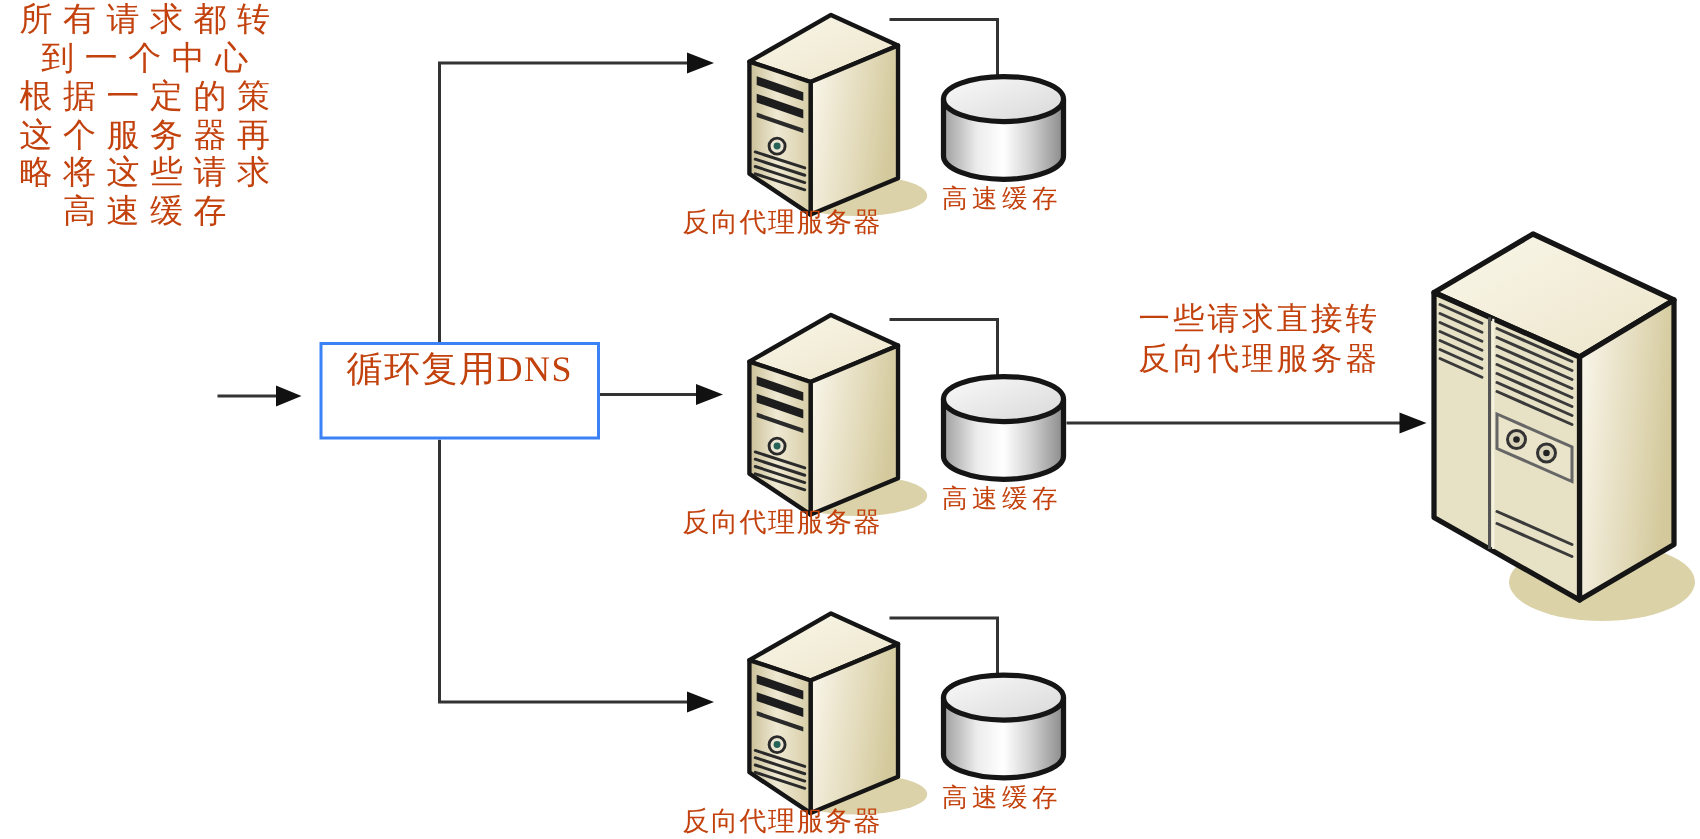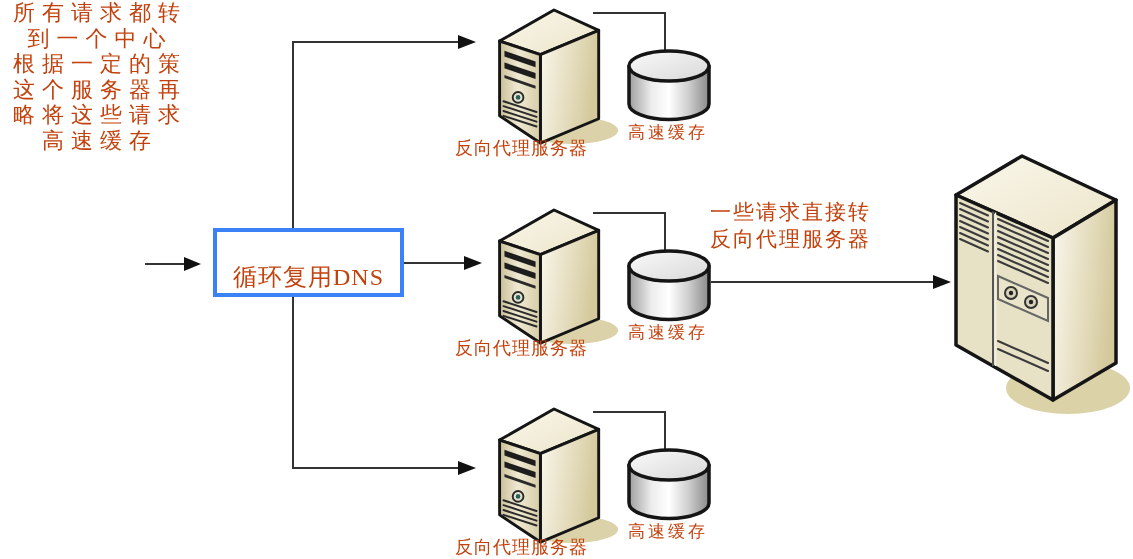--- a/index.html
+++ b/index.html
@@ -7,32 +7,32 @@
     position:relative;width:1133px;height:559px;background:#ffffff;overflow:hidden;
     font-family:"Liberation Serif","DejaVu Serif",serif;color:#c2410c;
   }
   .abs{position:absolute;}
   .layer{left:0;top:0;}
   .note{
     left:0;top:159;width:200;width:200px;text-align:center;
     font-size:22px;line-height:25.5px;letter-spacing:7px;white-space:nowrap;
   }
   .dns-box{
-    left:213px;top:228px;width:183px;height:61px;border:4px solid #3b82f6;
-    background:#fff;display:flex;align-items:flex-end;justify-content:center;
+    left:213px;top:228px;width:183px;height:61px;border:2px solid #3b82f6;
+    background:#fff;display:flex;align-items:flex-start;justify-content:center;
     font-size:24px;letter-spacing:1px;white-space:nowrap;
   }
   .srv-label{
     width:170px;text-align:left;font-size:18px;letter-spacing:1px;white-space:nowrap;
   }
   .cache-label{
     width:150px;text-align:center;font-size:17px;letter-spacing:3px;white-space:nowrap;
   }
   .annotation{
-    left:710px;top:199px;width:210px;text-align:left;
+    left:710px;top:199px;width:210px;text-align:right;
     font-size:21px;line-height:27px;letter-spacing:2px;white-space:nowrap;
   }
 </style>
 </head>
 <body>
 
 <div class="canvas">
 
   <svg class="abs layer" width="1133" height="559" viewBox="0 0 1133 559">
     <defs>

